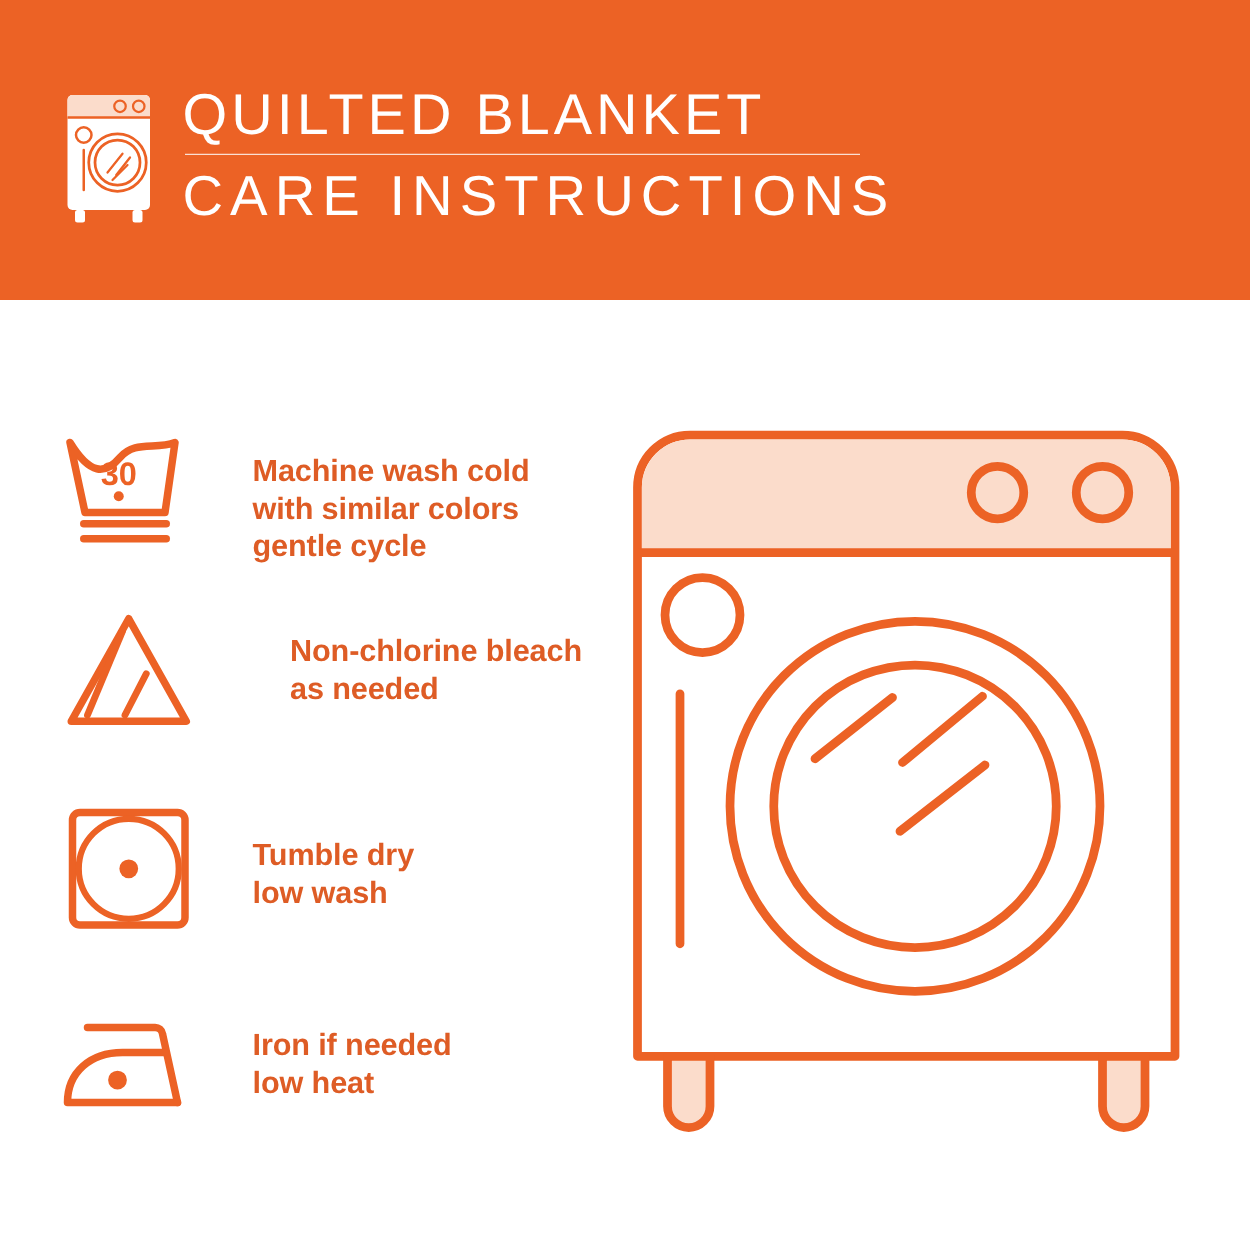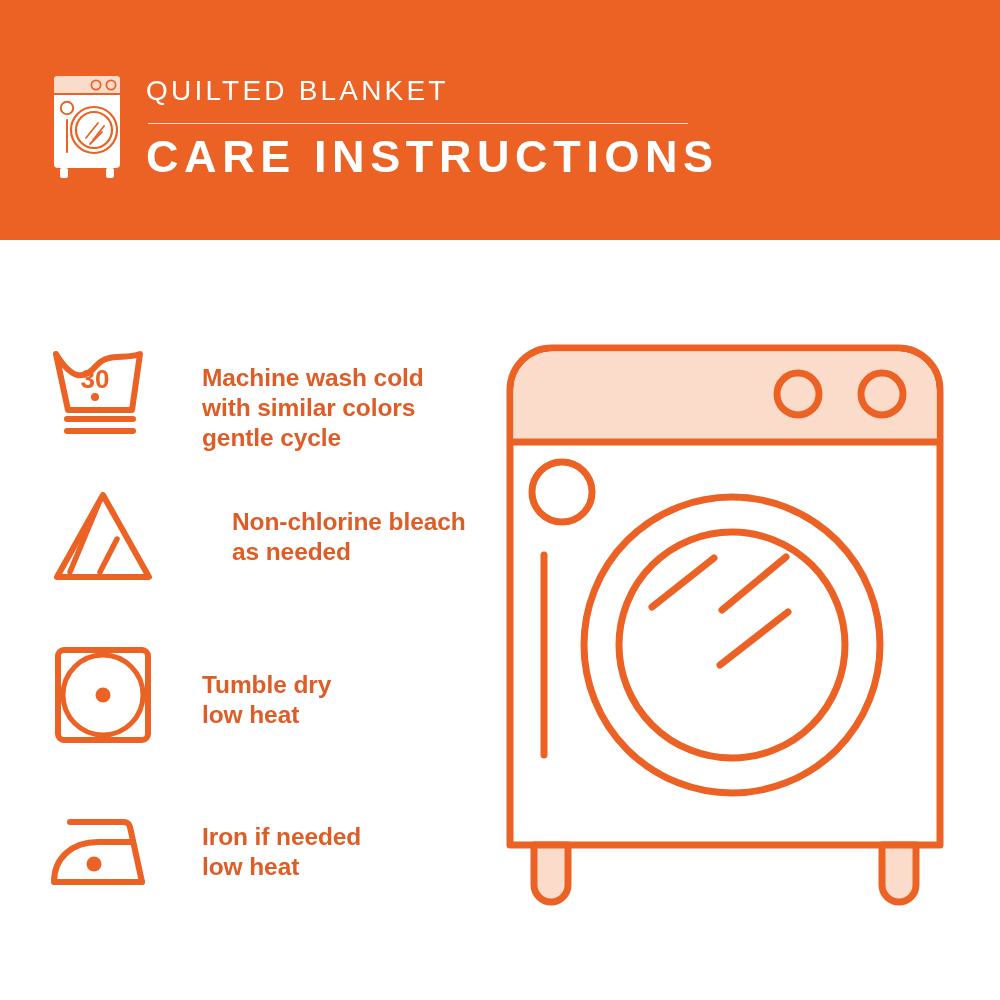--- a/index.html
+++ b/index.html
@@ -37,37 +37,37 @@
     height: 110px;
   }
   #header-titles {
     position: absolute;
     left: 146px;
     top: 68px;
     width: 560px;
   }
   .title-line1 {
     font-family: "Liberation Sans", sans-serif;
-    font-size: 28px;
+    font-size: 46px;
     font-weight: 300;
     letter-spacing: 3.2px;
     color: #ffffff;
     line-height: 46px;
     white-space: nowrap;
   }
   .title-rule {
     width: 540px;
     height: 1px;
     background: rgba(255,255,255,0.80);
     margin: 9px 0 6px 2px;
   }
   .title-line2 {
     font-family: "Liberation Sans", sans-serif;
     font-size: 45px;
-    font-weight: 700;
+    font-weight: 400;
     letter-spacing: 5.6px;
     color: #ffffff;
     line-height: 54px;
     white-space: nowrap;
   }
 
   
   #care-list {
     position: absolute;
     left: 0;
@@ -186,21 +186,21 @@
 
     <div class="care-row" style="top:400px;height:110px;">
       <div class="care-icon">
         <svg viewBox="0 0 110 110" width="110" height="110" aria-hidden="true">
           <rect x="10" y="10" width="90" height="90" rx="6" ry="6" fill="none" stroke="#EC6225" stroke-width="6"></rect>
           <circle cx="55" cy="55" r="40" fill="none" stroke="#EC6225" stroke-width="5"></circle>
           <circle cx="55" cy="55" r="7.5" fill="#EC6225"></circle>
         </svg>
       </div>
       <div class="care-text" style="top:30px;">Tumble dry
-low heat</div>
+low wash</div>
     </div>
 
     <div class="care-row" style="top:550px;height:110px;">
       <div class="care-icon">
         <svg viewBox="0 0 110 110" width="110" height="110" aria-hidden="true">
 
           <path d="M22 32 L 76 32 a6 6 0 0 1 6 5 L 94 92" fill="none" stroke="#EC6225" stroke-width="6" stroke-linejoin="round" stroke-linecap="round"></path>
 
           <path d="M94 92 L 6 92 C 6 68, 24 52, 50 52 L 84 52" fill="none" stroke="#EC6225" stroke-width="6" stroke-linejoin="round" stroke-linecap="round"></path>
 

